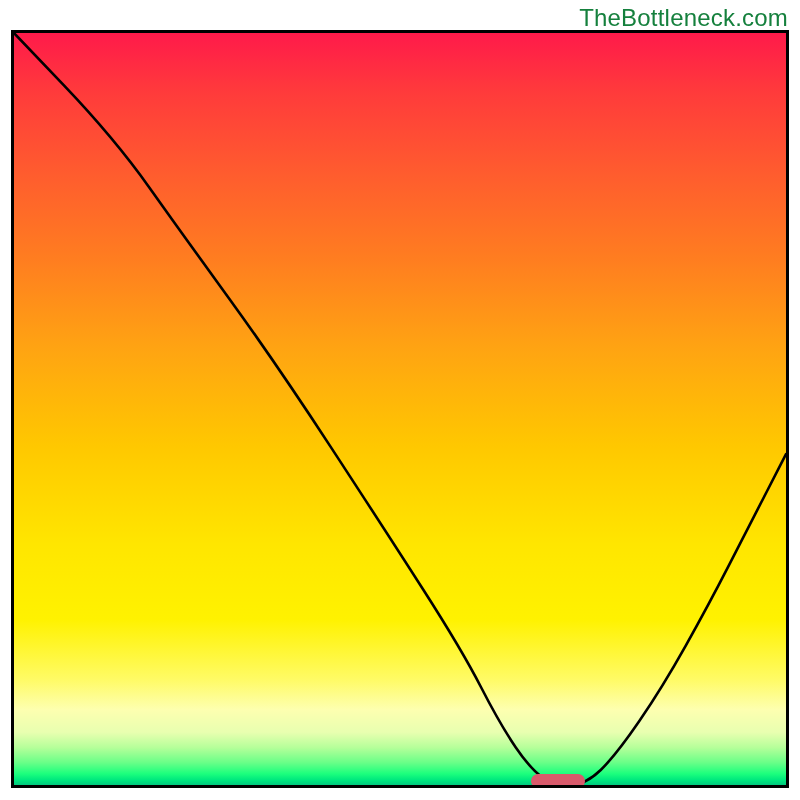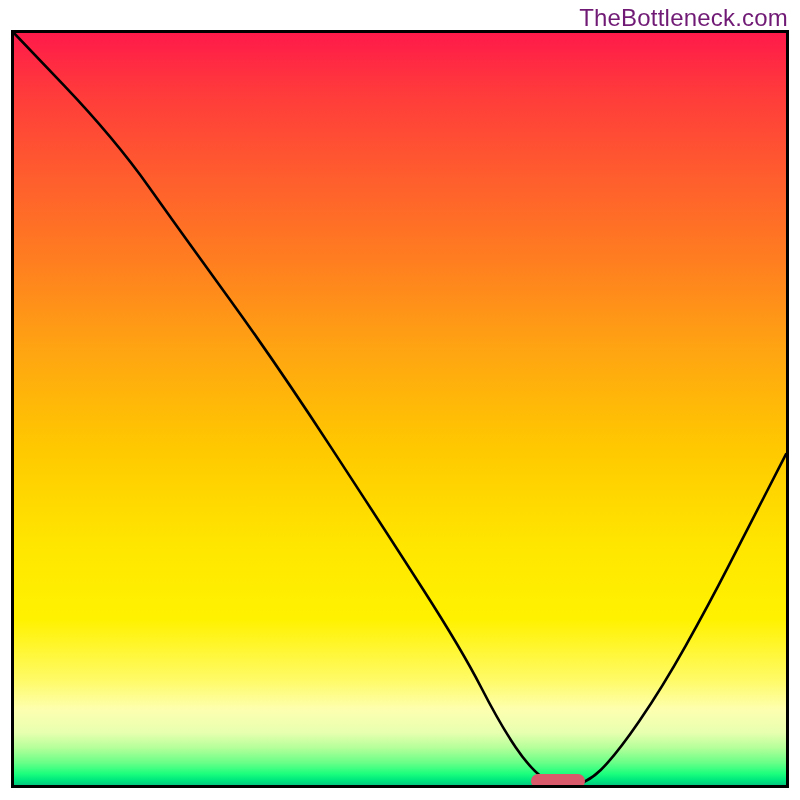--- a/index.html
+++ b/index.html
@@ -12,21 +12,21 @@
   }
   .container {
     position: relative;
     width: 800px;
     height: 800px;
   }
   .watermark {
     position: absolute;
     top: 4px;
     right: 12px;
-    color: #701a75;
+    color: #15803d;
     font-size: 24px;
     font-weight: 500;
     letter-spacing: 0.2px;
     z-index: 10;
   }
   .plot-frame {
     position: absolute;
     left: 11px;
     top: 30px;
     width: 778px;

